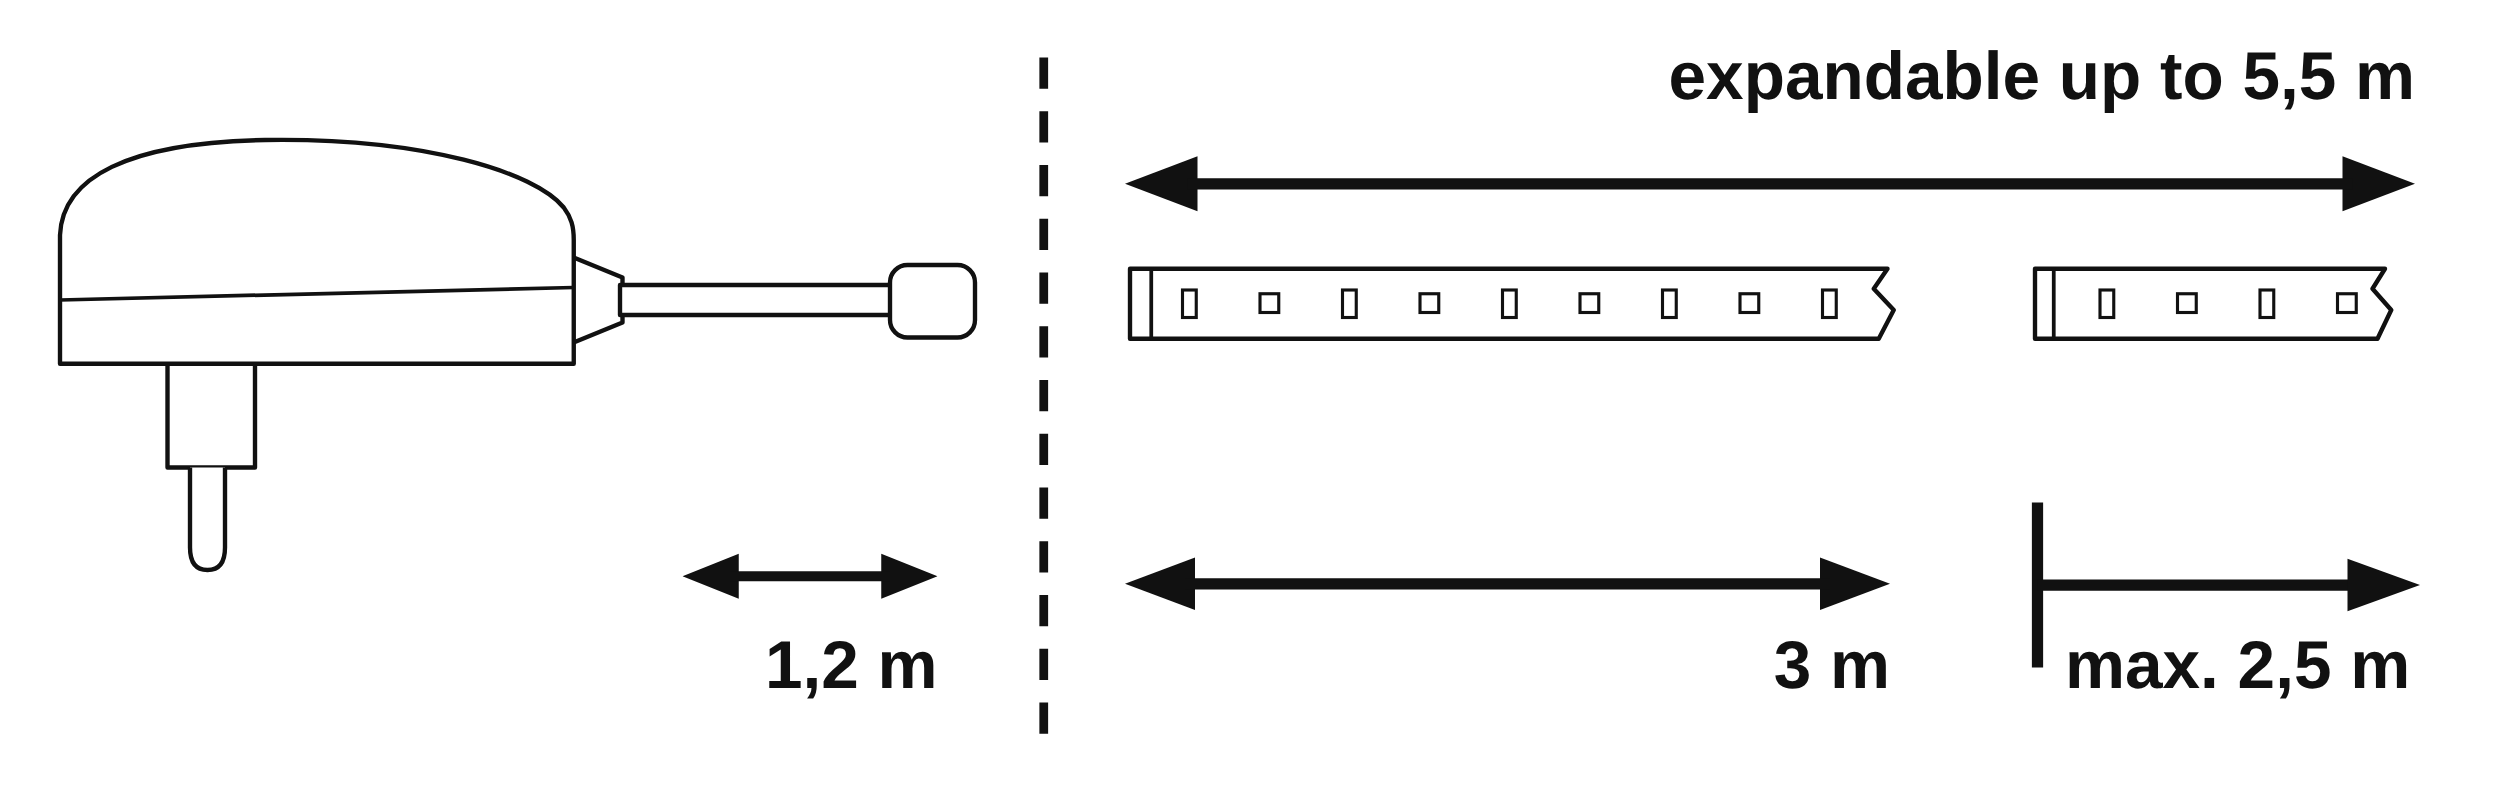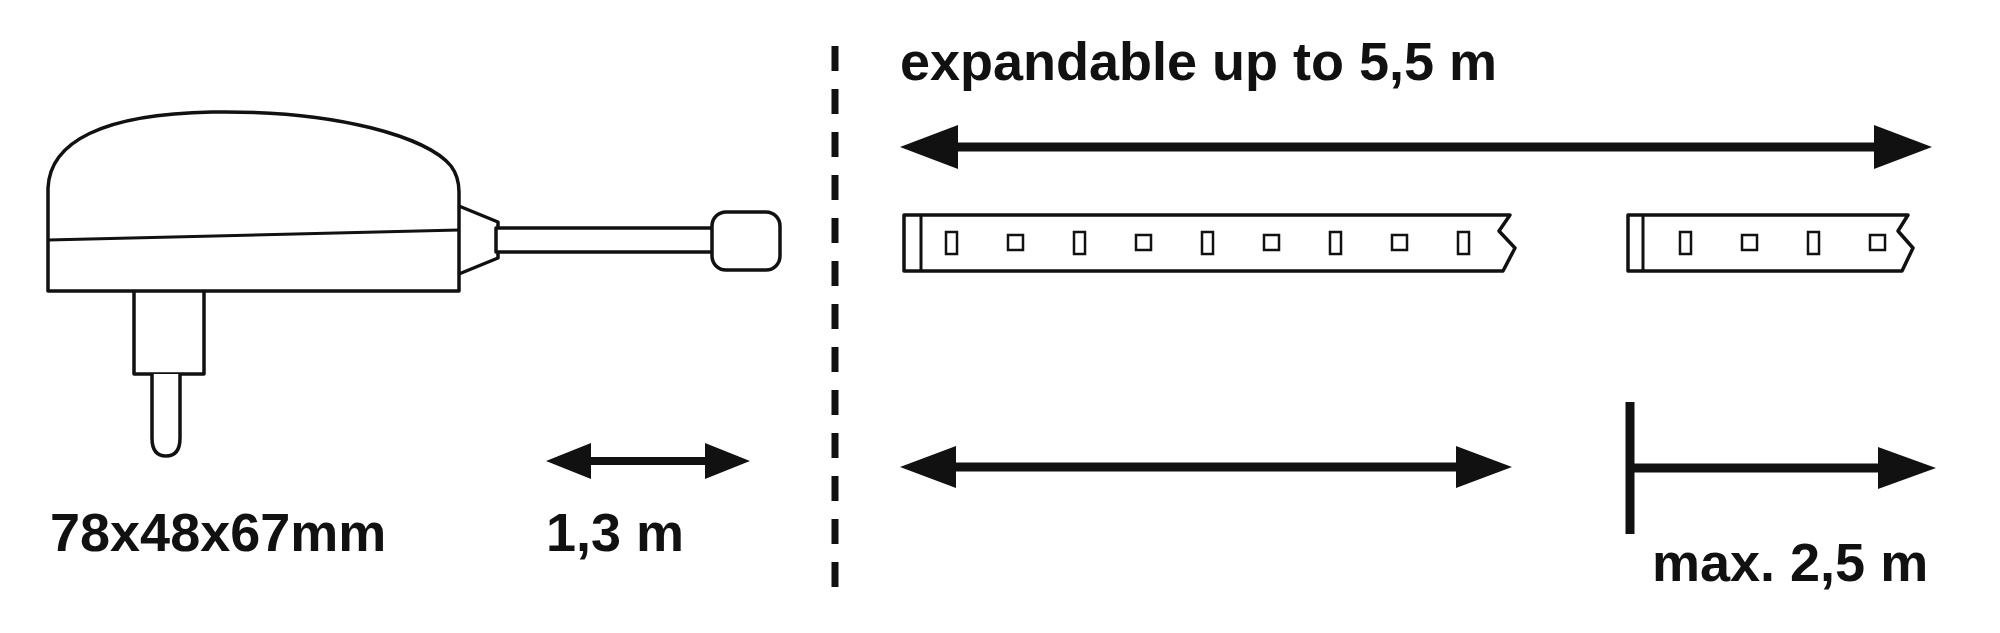--- a/index.html
+++ b/index.html
@@ -17,21 +17,21 @@
     color: #111111;
   }
   .label {
     position: absolute;
     font-weight: 700;
     font-size: 54px;
     line-height: 1.1;
     white-space: nowrap;
     color: #111111;
   }
-  .centered { text-align: left; }
+  .centered { text-align: right; }
   svg { position: absolute; display: block; }
   .outline { fill: #ffffff; stroke: #111111; stroke-width: 3.5; stroke-linejoin: round; }
   .thin    { fill: #ffffff; stroke: #111111; stroke-width: 2.5; }
   .inkline { stroke: #111111; fill: none; }
   .inkfill { fill: #111111; stroke: none; }
 </style>
 </head>
 <body>
 
 <div id="canvas">
@@ -46,28 +46,27 @@
 
     <rect class="outline" x="94" y="186" width="70" height="88"></rect>
 
     <path class="outline" d="M112 274 L112 338 Q112 356 126 356 Q140 356 140 338 L140 274"></path>
 
     <path class="outline" d="M8 191 L8 88 C10 42 62 14 172 12 C300 10 388 38 411 66 C417 74 419 81 419 92 L419 191 Z"></path>
 
     <line class="inkline" x1="8" y1="140" x2="419" y2="130" stroke-width="3"></line>
   </svg>
 
-  <div class="label" style="left:50px;top:503px">78x48x67mm</div>
 
   <svg style="left:546px;top:434px" width="204" height="54" viewBox="0 0 204 54">
     <polygon class="inkfill" points="0,27 45,9 45,45"></polygon>
     <polygon class="inkfill" points="204,27 159,9 159,45"></polygon>
     <line class="inkline" x1="38" y1="27" x2="166" y2="27" stroke-width="8"></line>
   </svg>
-  <div class="label centered" style="left:546px;top:503px;width:204px">1,3 m</div>
+  <div class="label centered" style="left:546px;top:503px;width:204px">1,2 m</div>
 
   <svg style="left:818px;top:38px" width="34" height="570" viewBox="0 0 34 570">
     <line class="inkline" x1="17" y1="8" x2="17" y2="562" stroke-width="7" stroke-dasharray="25 18"></line>
   </svg>
 
   <div class="label centered" style="left:900px;top:32px;width:1032px">expandable up to 5,5 m</div>
 
   <svg style="left:900px;top:116px" width="1032" height="62" viewBox="0 0 1032 62">
     <polygon class="inkfill" points="0,31 58,9 58,53"></polygon>
     <polygon class="inkfill" points="1032,31 974,9 974,53"></polygon>
@@ -96,22 +95,23 @@
     <rect class="thin" x="184" y="22" width="11" height="22"></rect>
     <rect class="thin" x="246" y="25" width="15" height="15"></rect>
   </svg>
 
 
   <svg style="left:900px;top:436px" width="612" height="62" viewBox="0 0 612 62">
     <polygon class="inkfill" points="0,31 56,10 56,52"></polygon>
     <polygon class="inkfill" points="612,31 556,10 556,52"></polygon>
     <line class="inkline" x1="48" y1="31" x2="564" y2="31" stroke-width="9"></line>
   </svg>
+  <div class="label centered" style="left:900px;top:503px;width:612px">3 m</div>
 
 
   <svg style="left:1620px;top:398px" width="316" height="140" viewBox="0 0 316 140">
     <line class="inkline" x1="10" y1="4" x2="10" y2="136" stroke-width="9"></line>
     <line class="inkline" x1="10" y1="70" x2="262" y2="70" stroke-width="9"></line>
     <polygon class="inkfill" points="316,70 258,49 258,91"></polygon>
   </svg>
-  <div class="label" style="left:1652px;top:533px">max. 2,5 m</div>
+  <div class="label" style="left:1652px;top:503px">max. 2,5 m</div>
 
 </div>
 
 </body></html>

